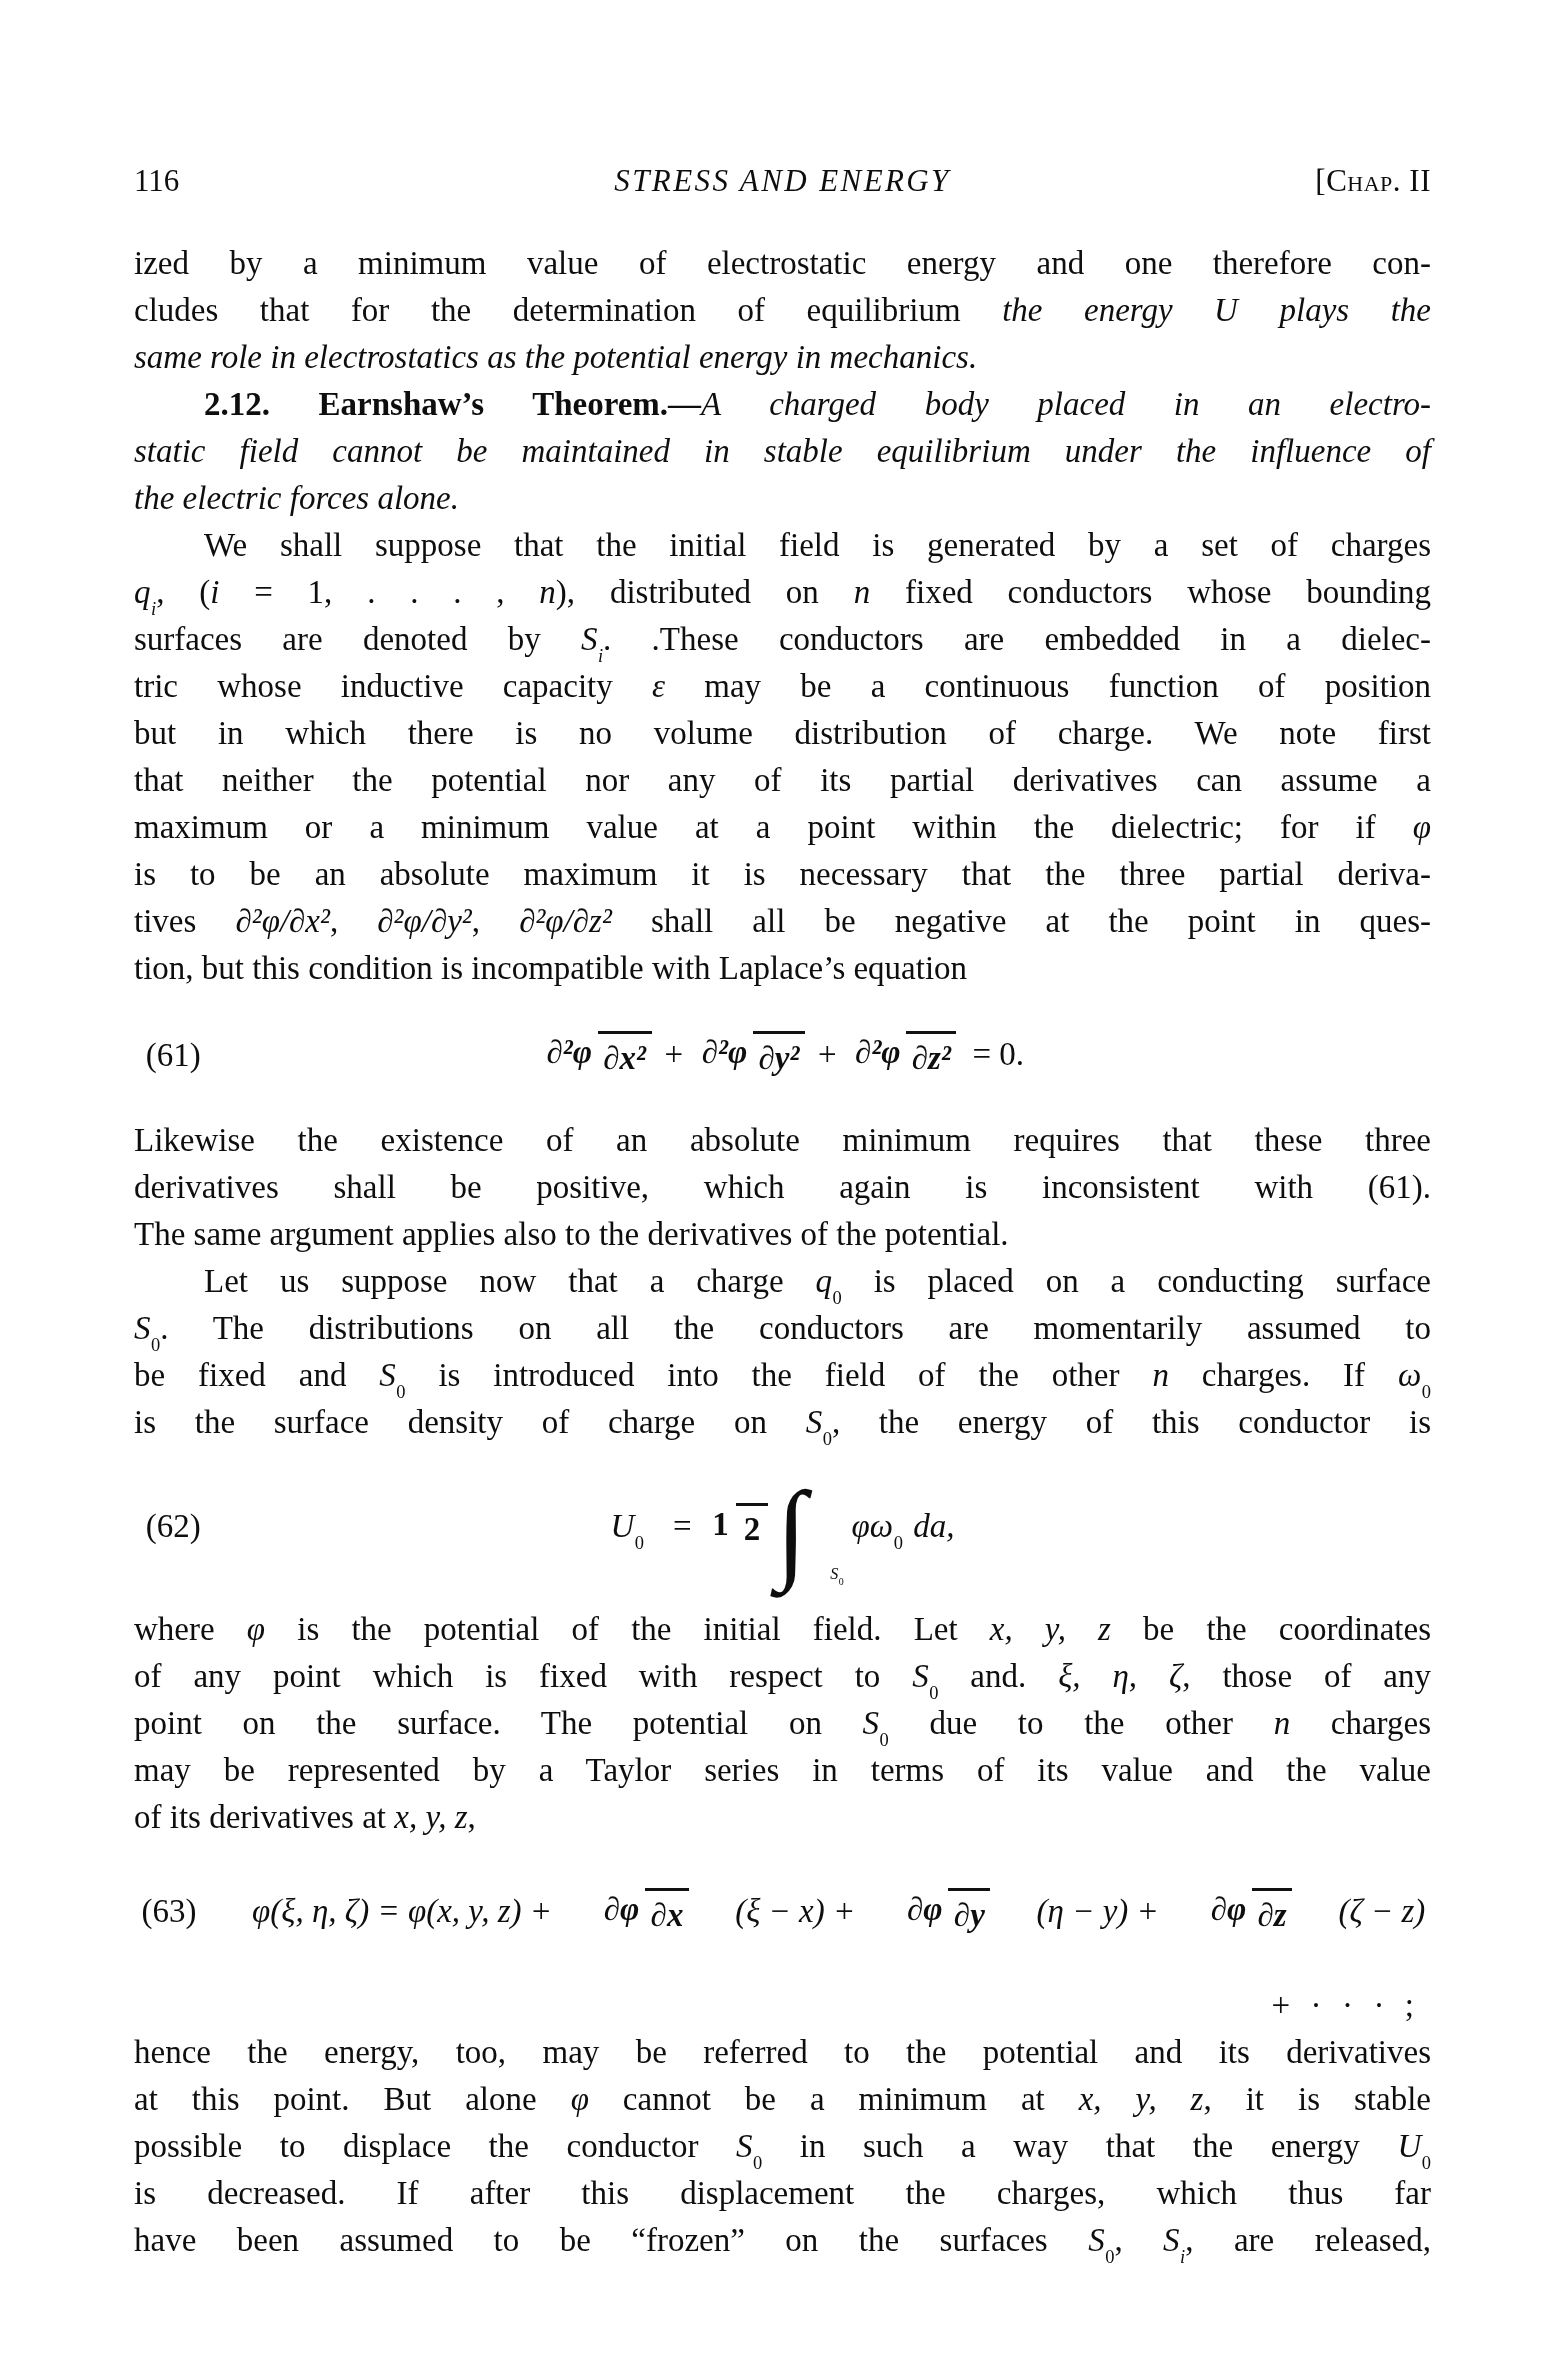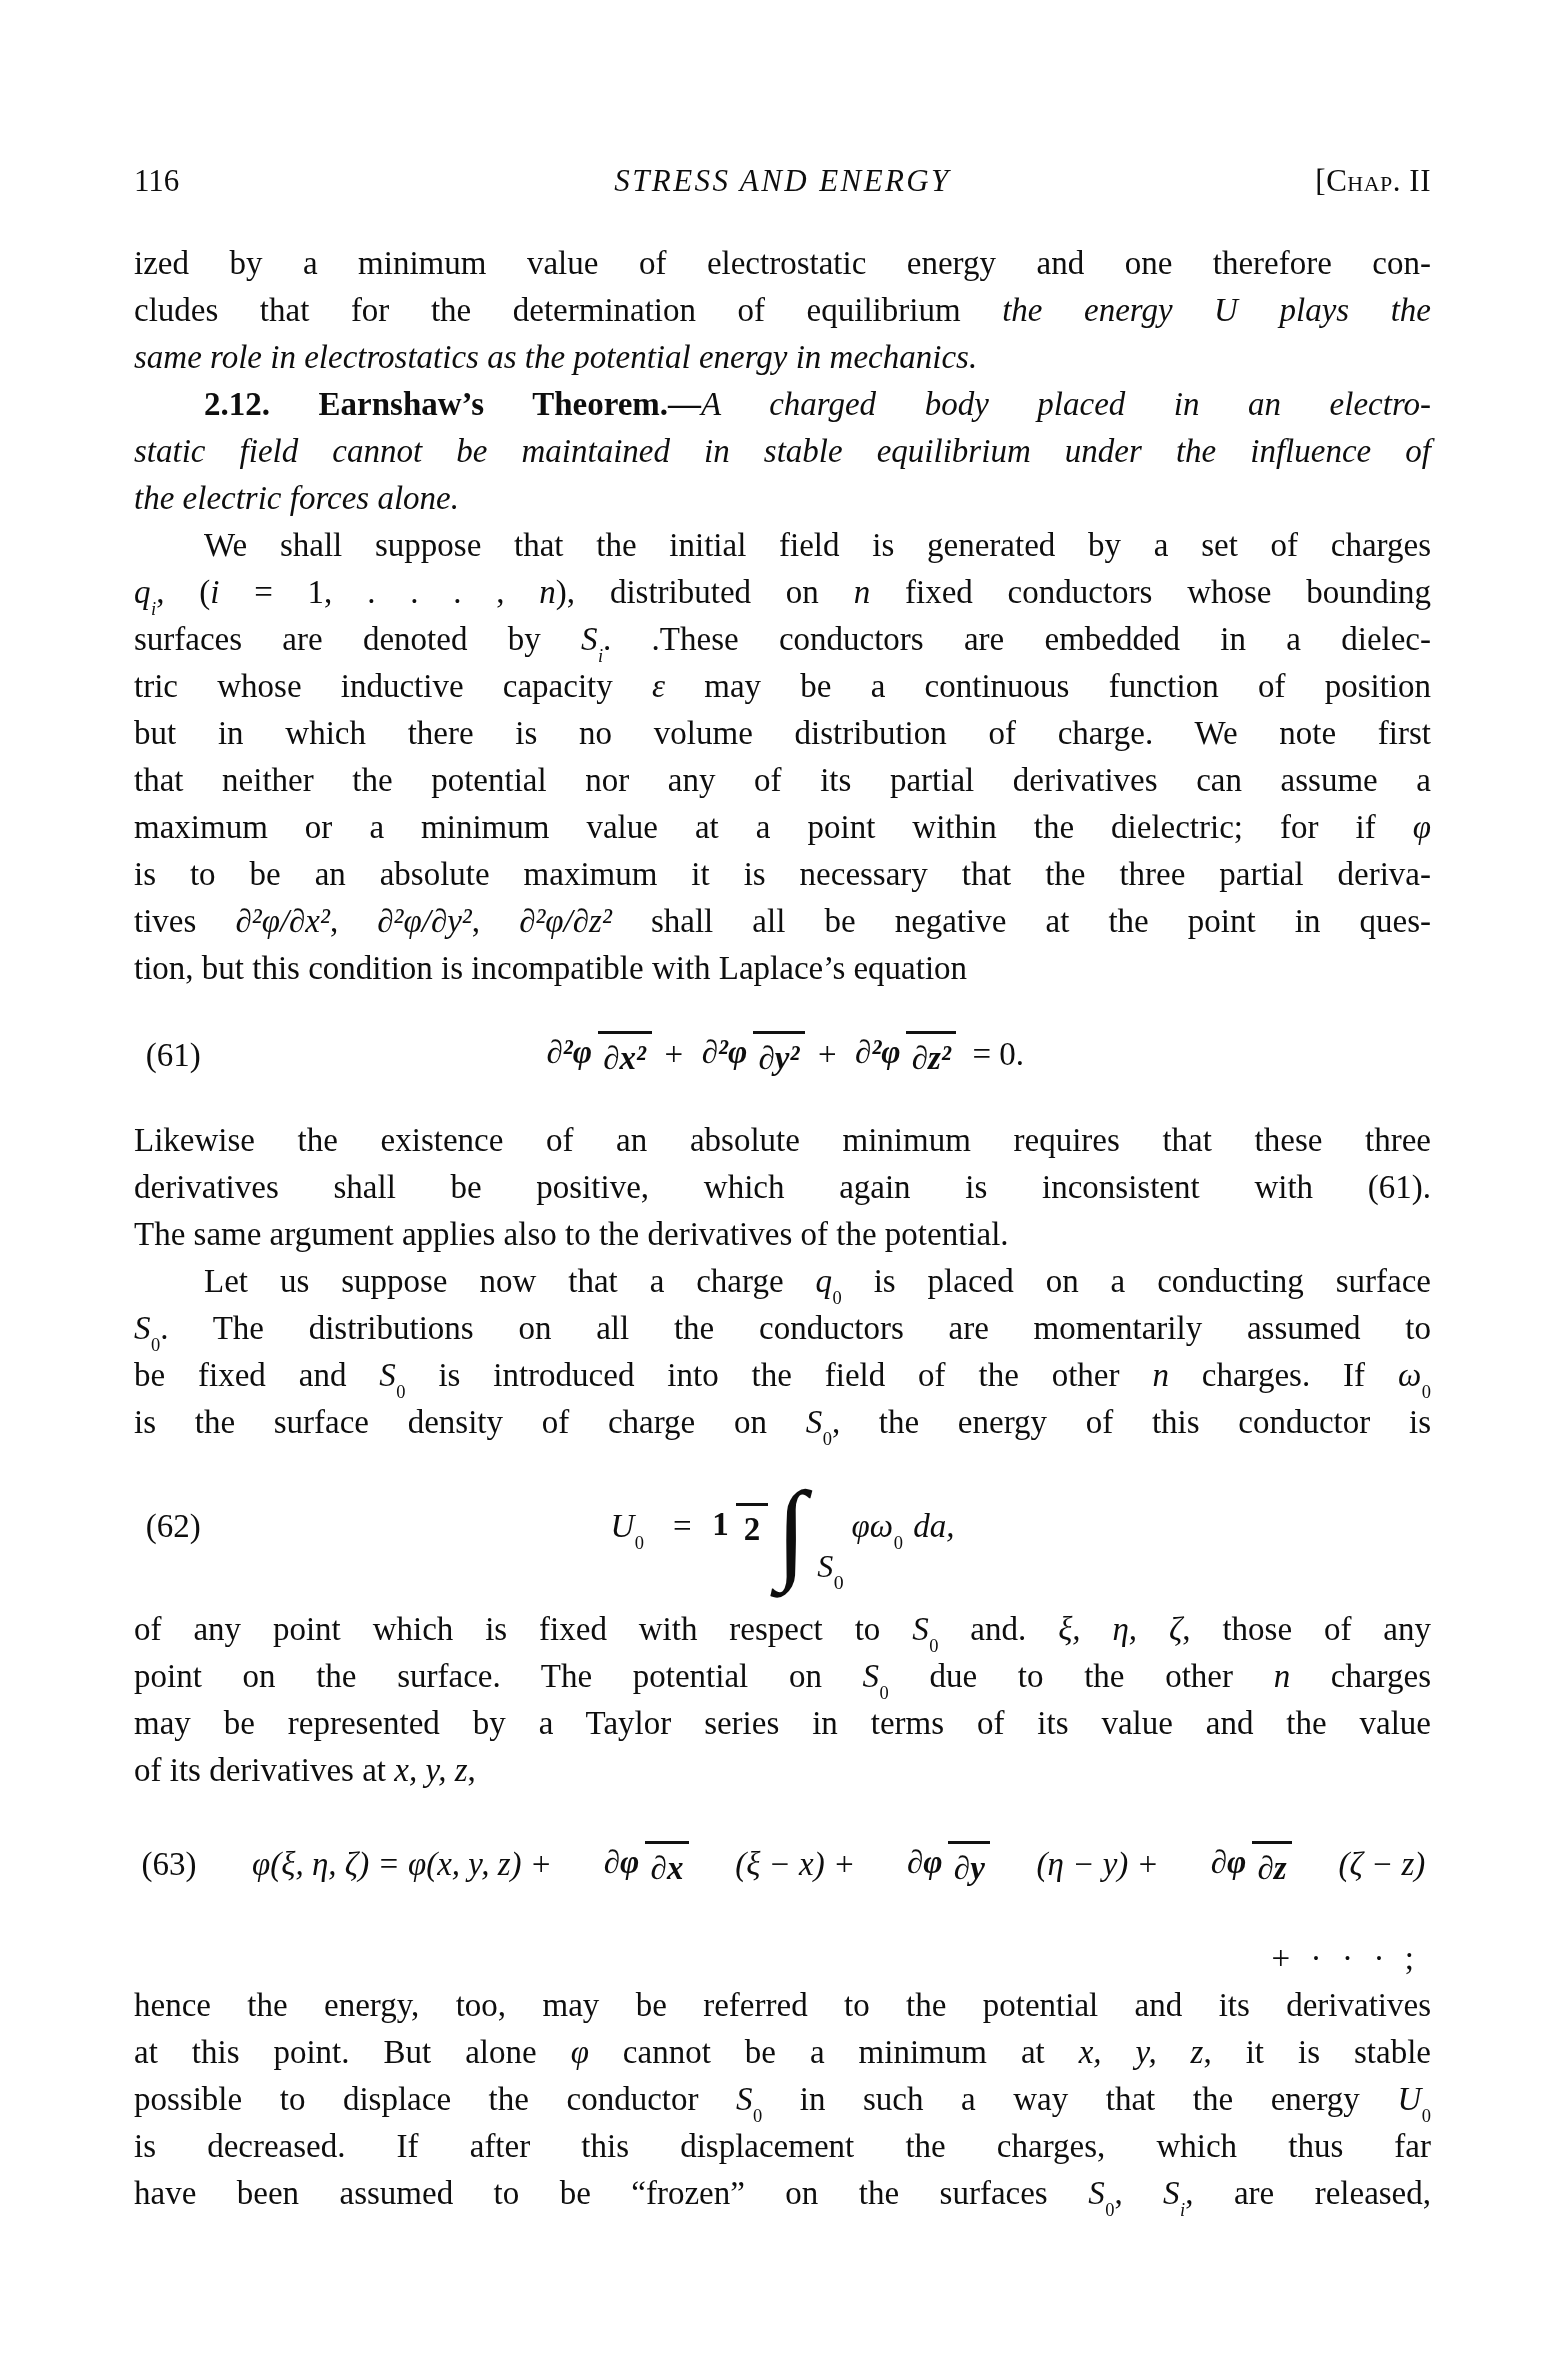--- a/index.html
+++ b/index.html
@@ -45,21 +45,21 @@
   .frac .num{padding:0.9px 5.6px 5.6px;display:block;}
   .frac .den{border-top:3.3px solid #121212;padding:5.6px 5.6px 0.9px;display:block;}
   .op{margin:0 13px;}
   .rhs{margin-left:16px;}
 
   .lhs{margin-right:16px;}
   .halffrac .num{padding:0.9px 7.5px 4.7px;}
   .halffrac .den{border-top:3.3px solid #121212;padding:4.7px 7.5px 0.9px;}
   .bigint-wrap{position:relative;display:inline-block;margin:0 45px 0 8.5px;}
   .bigint{font-size:111px;line-height:0.85;display:inline-block;transform:translateY(4.7px);}
-  .int-dom{position:absolute;right:-37px;bottom:-8.5px;font-size:32px;line-height:1;}
+  .int-dom{position:absolute;right:-37px;bottom:-8.5px;font-size:16px;line-height:1;}
   .int-dom sub{font-size:62%;}
   .integrand{white-space:nowrap;}
   .diff{margin-left:10.4px;}
 
   .eq63-main{display:flex;align-items:center;justify-content:space-between;height:141px;padding:0 5.6px 0 7.5px;}
   .eq63-main .eq63-label{margin-right:9.4px;}
   .eq63-cont{height:47px;line-height:47px;text-align:right;padding-right:17px;}
   .eq63-cont .cont{word-spacing:12.2px;}
 </style>
 </head>
@@ -128,20 +128,21 @@
         <span class="num rm">1</span>
         <span class="den rm">2</span>
       </span>
       <span class="bigint-wrap">
         <span class="bigint">∫</span>
         <span class="int-dom"><span class="it">S</span><sub class="rm">0</sub></span>
       </span>
       <span class="integrand"><span class="it">φω</span><sub class="rm">0</sub><span class="it diff">da,</span></span>
     </div>
 
+    <div class="bl"><span class="rm">where </span><span class="it">φ</span><span class="rm"> is the potential of the initial field. Let </span><span class="it">x, y, z</span><span class="rm"> be the coordinates</span></div>
     <div class="bl"><span class="rm">of any point which is fixed with respect to </span><span class="it">S</span><sub class="rm">0</sub><span class="rm"> and. </span><span class="it">ξ, η, ζ</span><span class="rm">, those of any</span></div>
     <div class="bl"><span class="rm">point on the surface. The potential on </span><span class="it">S</span><sub class="rm">0</sub><span class="rm"> due to the other </span><span class="it">n</span><span class="rm"> charges</span></div>
     <div class="bl"><span class="rm">may be represented by a Taylor series in terms of its value and the value</span></div>
     <div class="bl last"><span class="rm">of its derivatives at </span><span class="it">x, y, z</span><span class="rm">,</span></div>
 
     <div>
       <div class="eq63-main">
         <span class="eq63-label rm">(63)</span>
         <span class="it">φ(ξ, η, ζ) = φ(x, y, z) +</span>
         <span class="frac">

